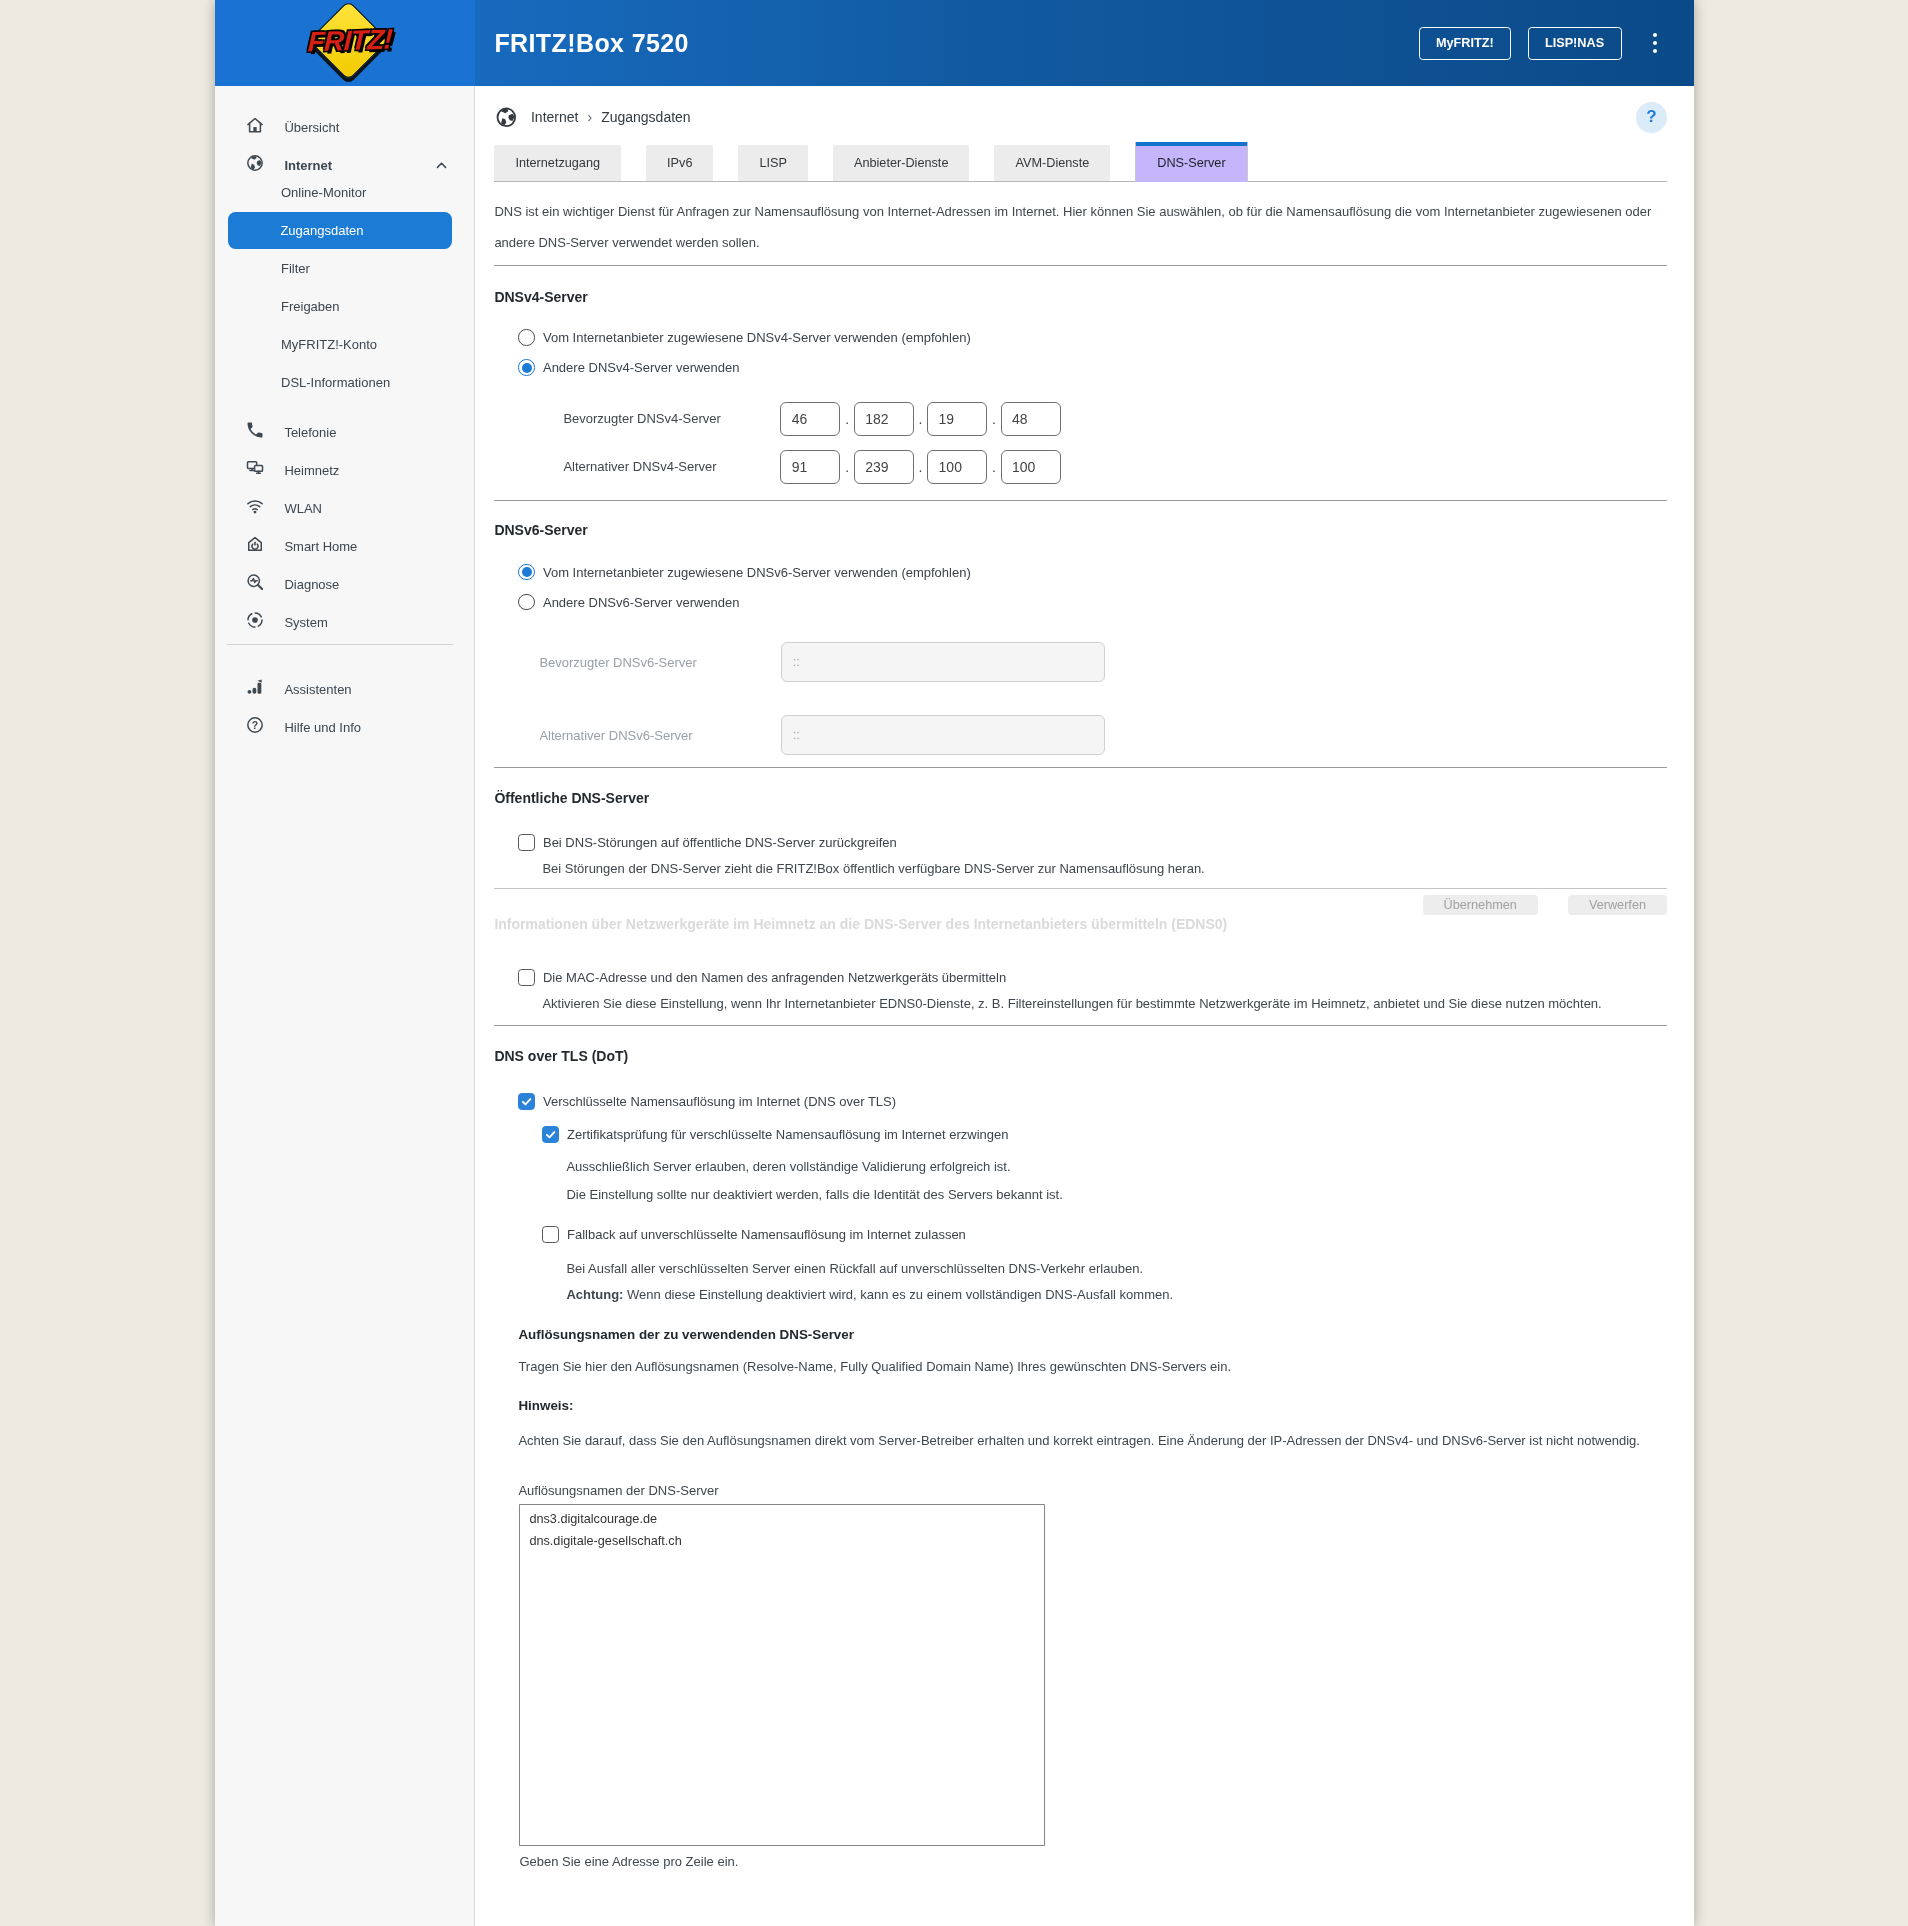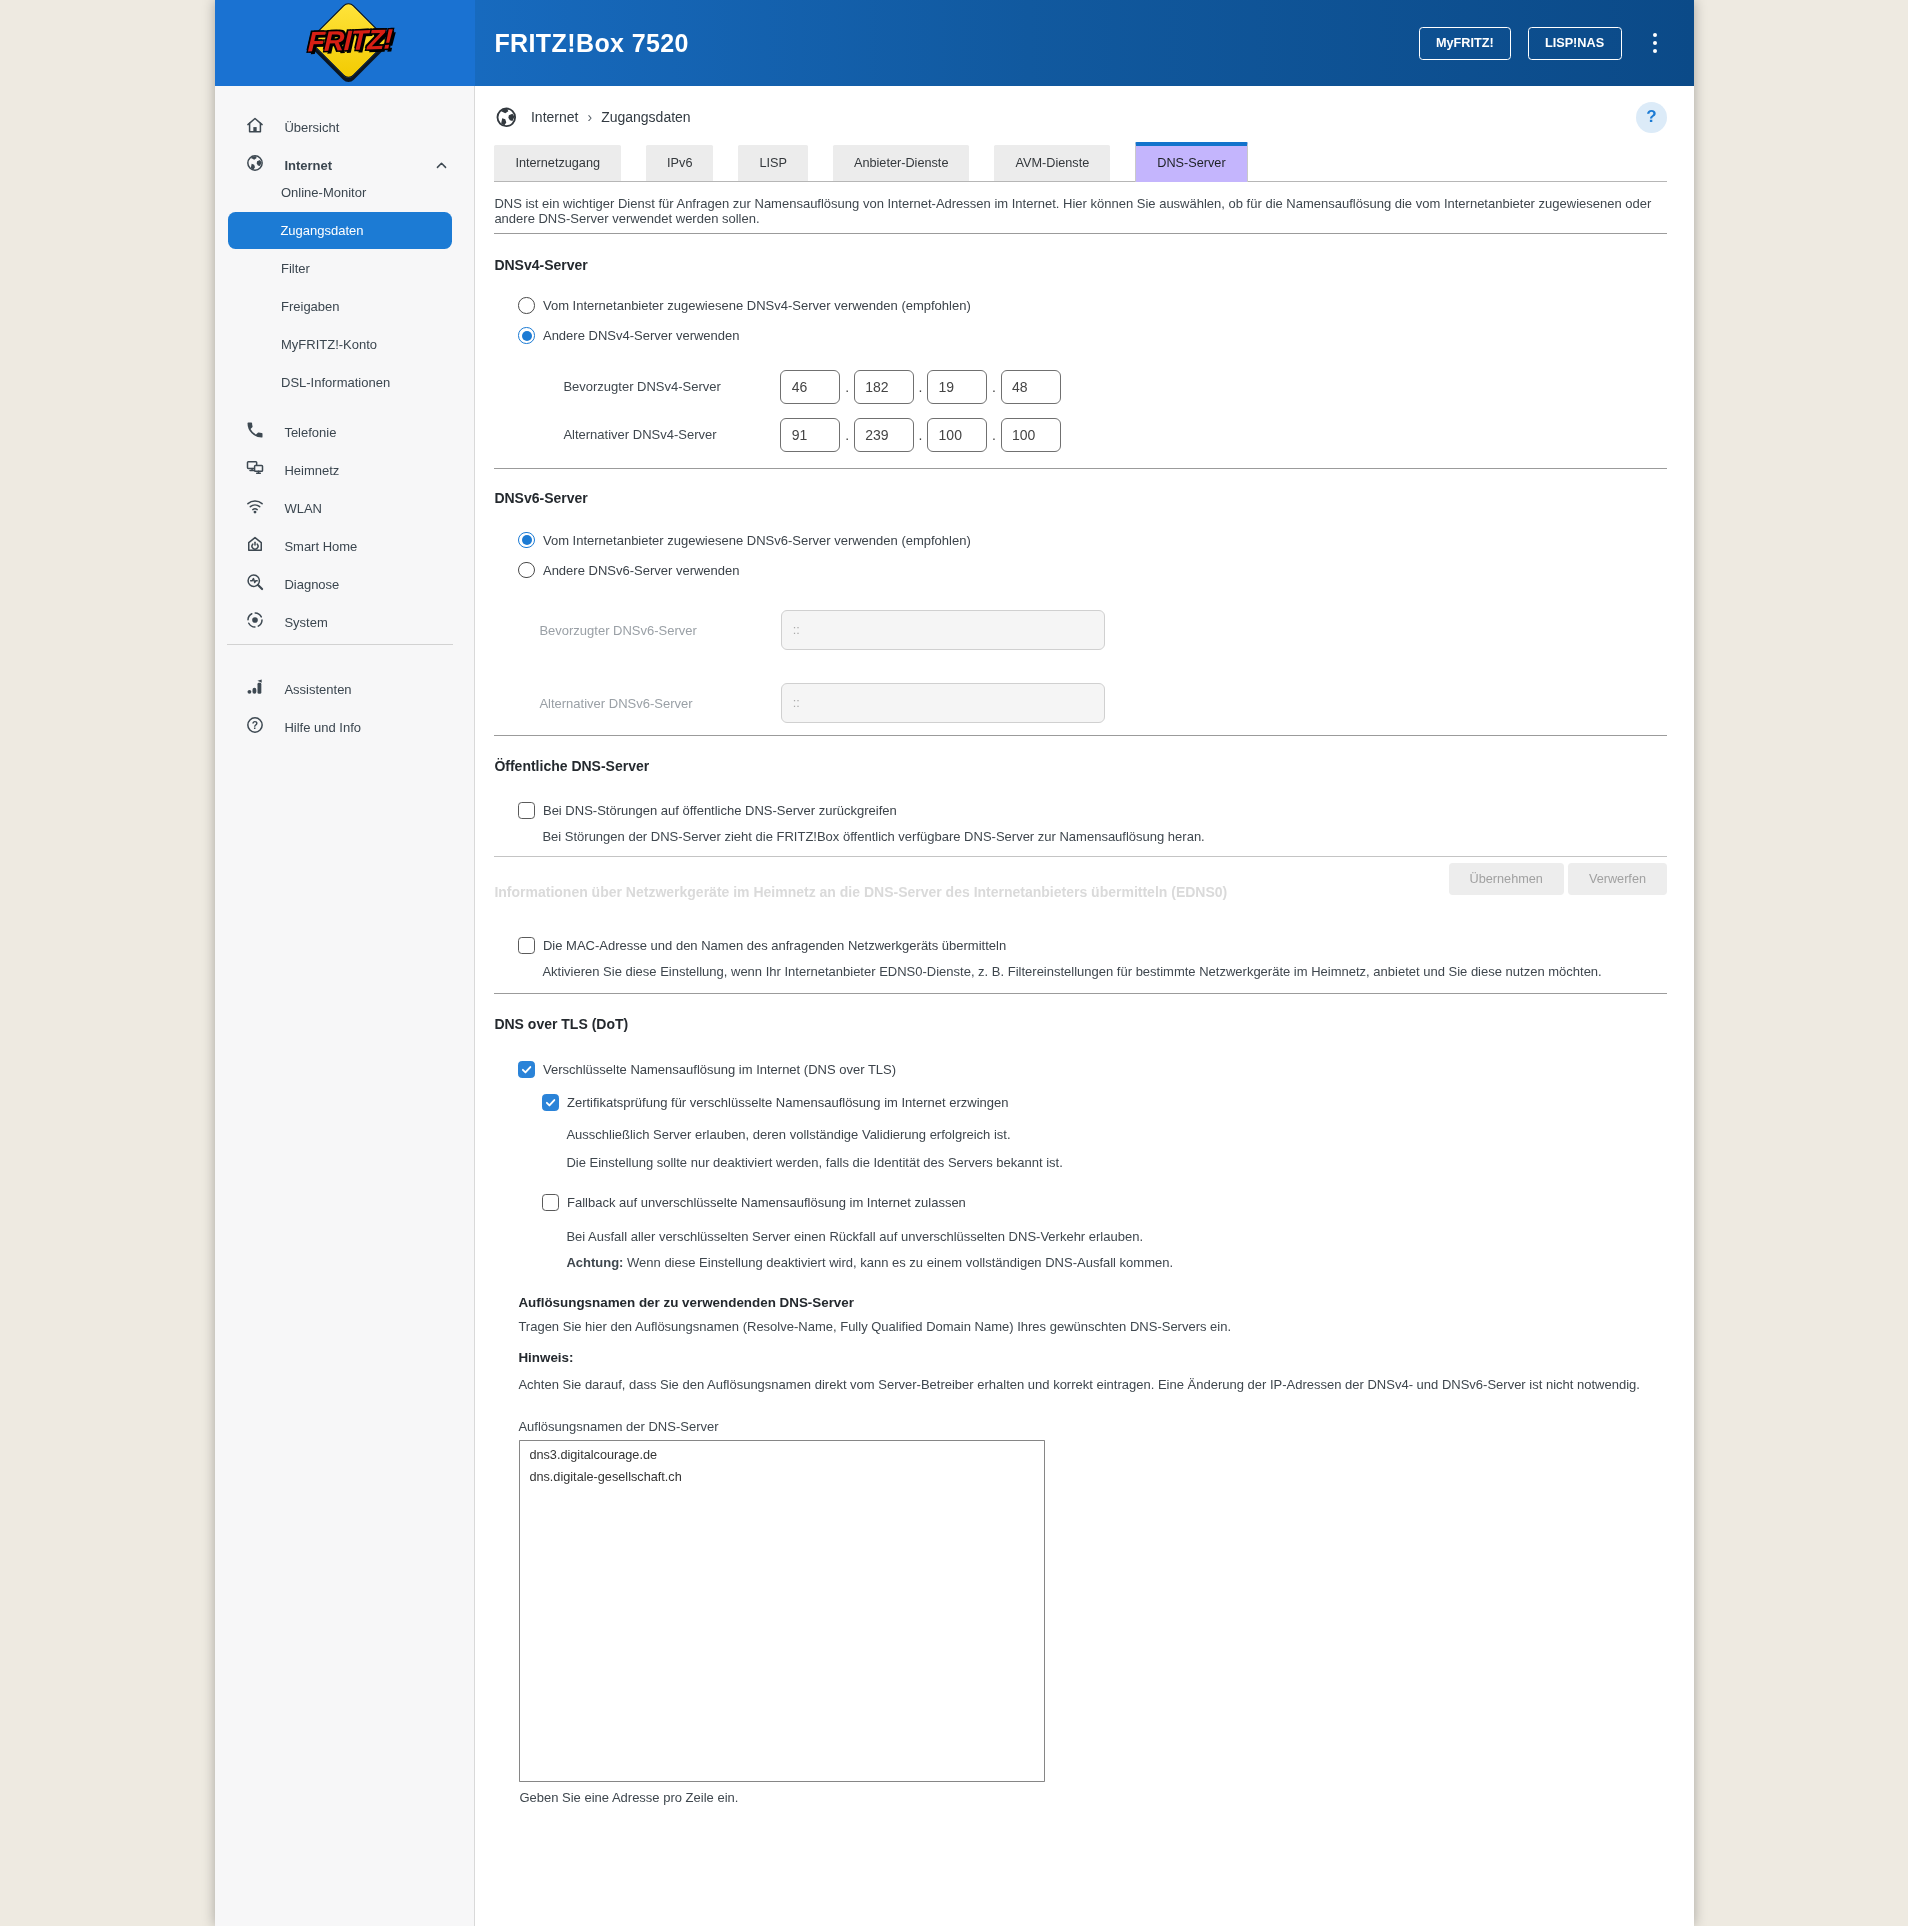--- a/index.html
+++ b/index.html
@@ -55,21 +55,21 @@
   .help-badge { margin-left:auto; width:31px; height:31px; border-radius:50%; background:#dcebf8;
                 color:#1c7bd4; font-size:17px; font-weight:bold; display:flex; align-items:center;
                 justify-content:center; cursor:pointer; }
 
   .tabs { display:flex; gap:25px; align-items:flex-end; border-bottom:0.7px solid #b6b6b6; margin-top:10.4px; height:40px; }
   .tab { background:#ececec; height:36px; line-height:36px; padding:0 21px; font-size:12.7px; color:#34383c;
          border-radius:1.5px 1.5px 0 0; cursor:pointer; white-space:nowrap; }
   .tab.active { background:#c4b5fd; border-top:4.5px solid #1373cc; border-left:0.7px solid #c9c9c9; border-right:0.7px solid #c9c9c9;
                 height:40px; line-height:34px; margin-bottom:-0.7px; color:#1d2125; }
 
-  .txt { font-size:13px; line-height:15px; color:#3f474e; }
+  .txt { font-size:13px; line-height:31px; color:#3f474e; }
   .hr { border:none; border-top:1.5px solid #9b9b9b; margin:0; }
   h2.sec { font-size:14px; font-weight:bold; color:#24292e; }
   h3.subsec { font-size:13.4px; font-weight:bold; color:#24292e; }
 
   .choice-row { display:flex; align-items:center; gap:8.2px; height:30px; margin-left:24px; font-size:13px; color:#3c434a; }
   .choice-row.nested { margin-left:48px; }
   .radio { width:16.4px; height:16.4px; border:1.9px solid #4b4b4b; border-radius:50%; background:#fff; flex:none; position:relative; }
   .radio.checked { border-color:#1c7bd4; }
   .radio.checked::after { content:""; position:absolute; inset:2.2px; border-radius:50%; background:#1c7bd4; }
   .checkbox { width:16.4px; height:16.4px; border:1.9px solid #5a5a5a; border-radius:3.7px; background:#fff; flex:none;
@@ -85,22 +85,22 @@
   .field-row6 { display:flex; align-items:center; height:40px; }
   .f-label6 { margin-left:45px; width:242px; font-size:13px; color:#9aa0a6; flex:none; }
   .input6 { width:324px; height:40px; background:#f5f5f5; border:1.1px solid #d0d0d0; border-radius:6px;
             font-family:inherit; font-size:12.7px; color:#a9a9a9; padding:0 10.4px; }
 
   .desc { margin-left:48px; font-size:13px; line-height:24.6px; color:#3f474e; }
   .desc.nested { margin-left:72px; }
 
   .apply-wrap { position:relative; min-height:60px; }
   .apply-btns { position:absolute; right:0; top:6px; display:flex; }
-  .gbtn { padding:9px 21px; background:#ededed; border:none; border-radius:3.7px; color:#a1a1a1;
-          font-family:inherit; font-size:12.7px; margin-left:4px; cursor:default; }
+  .gbtn { padding:3px 21px; background:#ededed; border:none; border-radius:3.7px; color:#a1a1a1;
+          font-family:inherit; font-size:12.7px; margin-left:30px; cursor:default; }
   .faded-heading { color:#dadada; font-size:14px; font-weight:bold; padding-top:27px; max-width:1104px; }
 
   .res-label { font-size:13px; color:#3f474e; }
   textarea.resolver { display:block; width:526px; height:342px; margin-left:25px; border:1.1px solid #868686;
           font-family:inherit; font-size:12.7px; line-height:21.6px; color:#333; padding:3.7px 9px; resize:none; border-radius:0.7px; }
   .hint { font-size:13px; color:#3f474e; }
 
   .b { font-weight:bold; }
 </style>
 </head>

